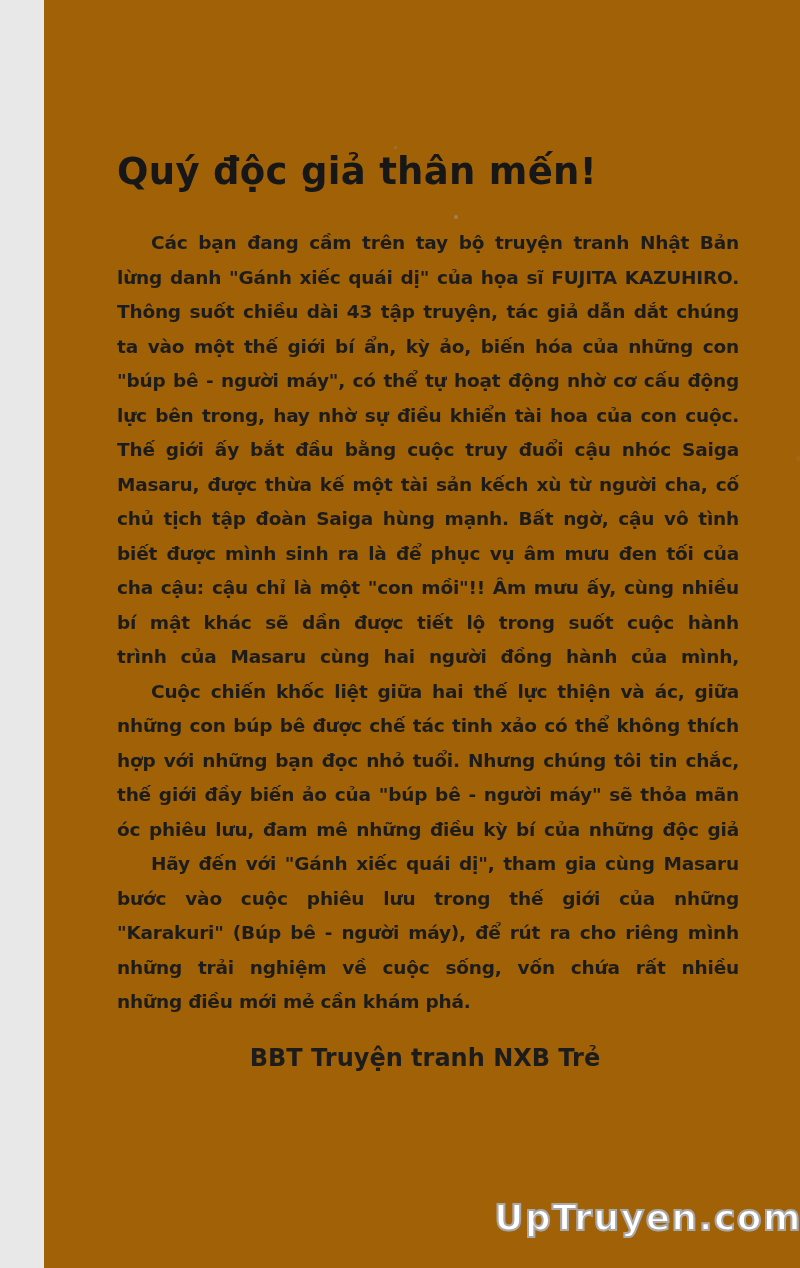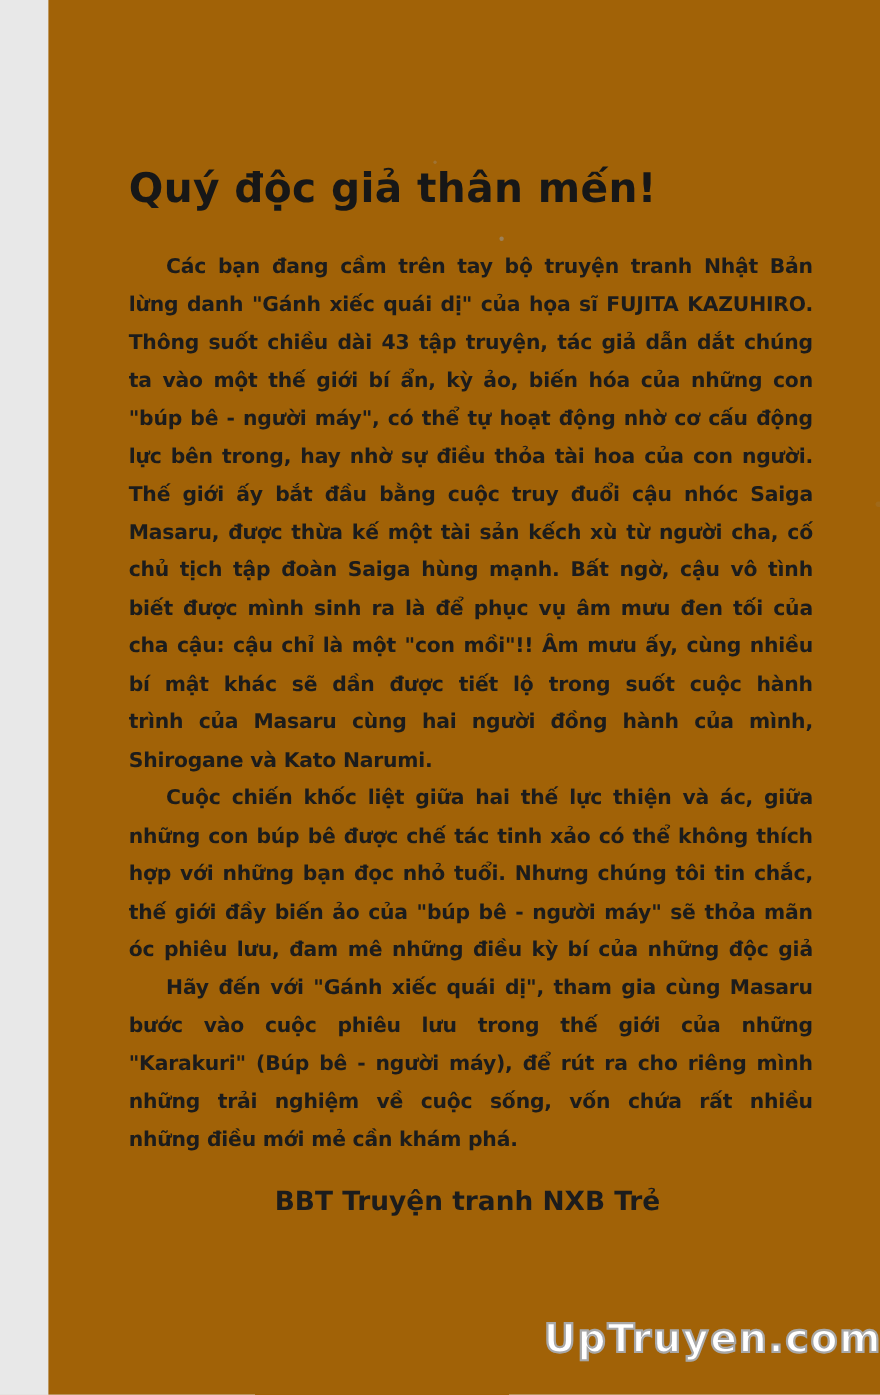--- a/index.html
+++ b/index.html
@@ -80,29 +80,28 @@
   <div class="content">
     <h1 class="title">Quý độc giả thân mến!</h1>
 
     <div class="paragraphs" id="paragraphs">
         <div>
           <div class="line first">Các bạn đang cầm trên tay bộ truyện tranh Nhật Bản</div>
           <div class="line">lừng danh "Gánh xiếc quái dị" của họa sĩ FUJITA KAZUHIRO.</div>
           <div class="line">Thông suốt chiều dài 43 tập truyện, tác giả dẫn dắt chúng</div>
           <div class="line">ta vào một thế giới bí ẩn, kỳ ảo, biến hóa của những con</div>
           <div class="line">"búp bê - người máy", có thể tự hoạt động nhờ cơ cấu động</div>
-          <div class="line">lực bên trong, hay nhờ sự điều thỏa tài hoa của con người.</div>
+          <div class="line">lực bên trong, hay nhờ sự điều khiển tài hoa của con cuộc.</div>
           <div class="line">Thế giới ấy bắt đầu bằng cuộc truy đuổi cậu nhóc Saiga</div>
           <div class="line">Masaru, được thừa kế một tài sản kếch xù từ người cha, cố</div>
           <div class="line">chủ tịch tập đoàn Saiga hùng mạnh. Bất ngờ, cậu vô tình</div>
           <div class="line">biết được mình sinh ra là để phục vụ âm mưu đen tối của</div>
           <div class="line">cha cậu: cậu chỉ là một "con mồi"!! Âm mưu ấy, cùng nhiều</div>
           <div class="line">bí mật khác sẽ dần được tiết lộ trong suốt cuộc hành</div>
           <div class="line">trình của Masaru cùng hai người đồng hành của mình,</div>
-          <div class="line last">Shirogane và Kato Narumi.</div>
         </div>
         <div>
           <div class="line first">Cuộc chiến khốc liệt giữa hai thế lực thiện và ác, giữa</div>
           <div class="line">những con búp bê được chế tác tinh xảo có thể không thích</div>
           <div class="line">hợp với những bạn đọc nhỏ tuổi. Nhưng chúng tôi tin chắc,</div>
           <div class="line">thế giới đầy biến ảo của "búp bê - người máy" sẽ thỏa mãn</div>
           <div class="line">óc phiêu lưu, đam mê những điều kỳ bí của những độc giả</div>
         </div>
         <div>
           <div class="line first">Hãy đến với "Gánh xiếc quái dị", tham gia cùng Masaru</div>

